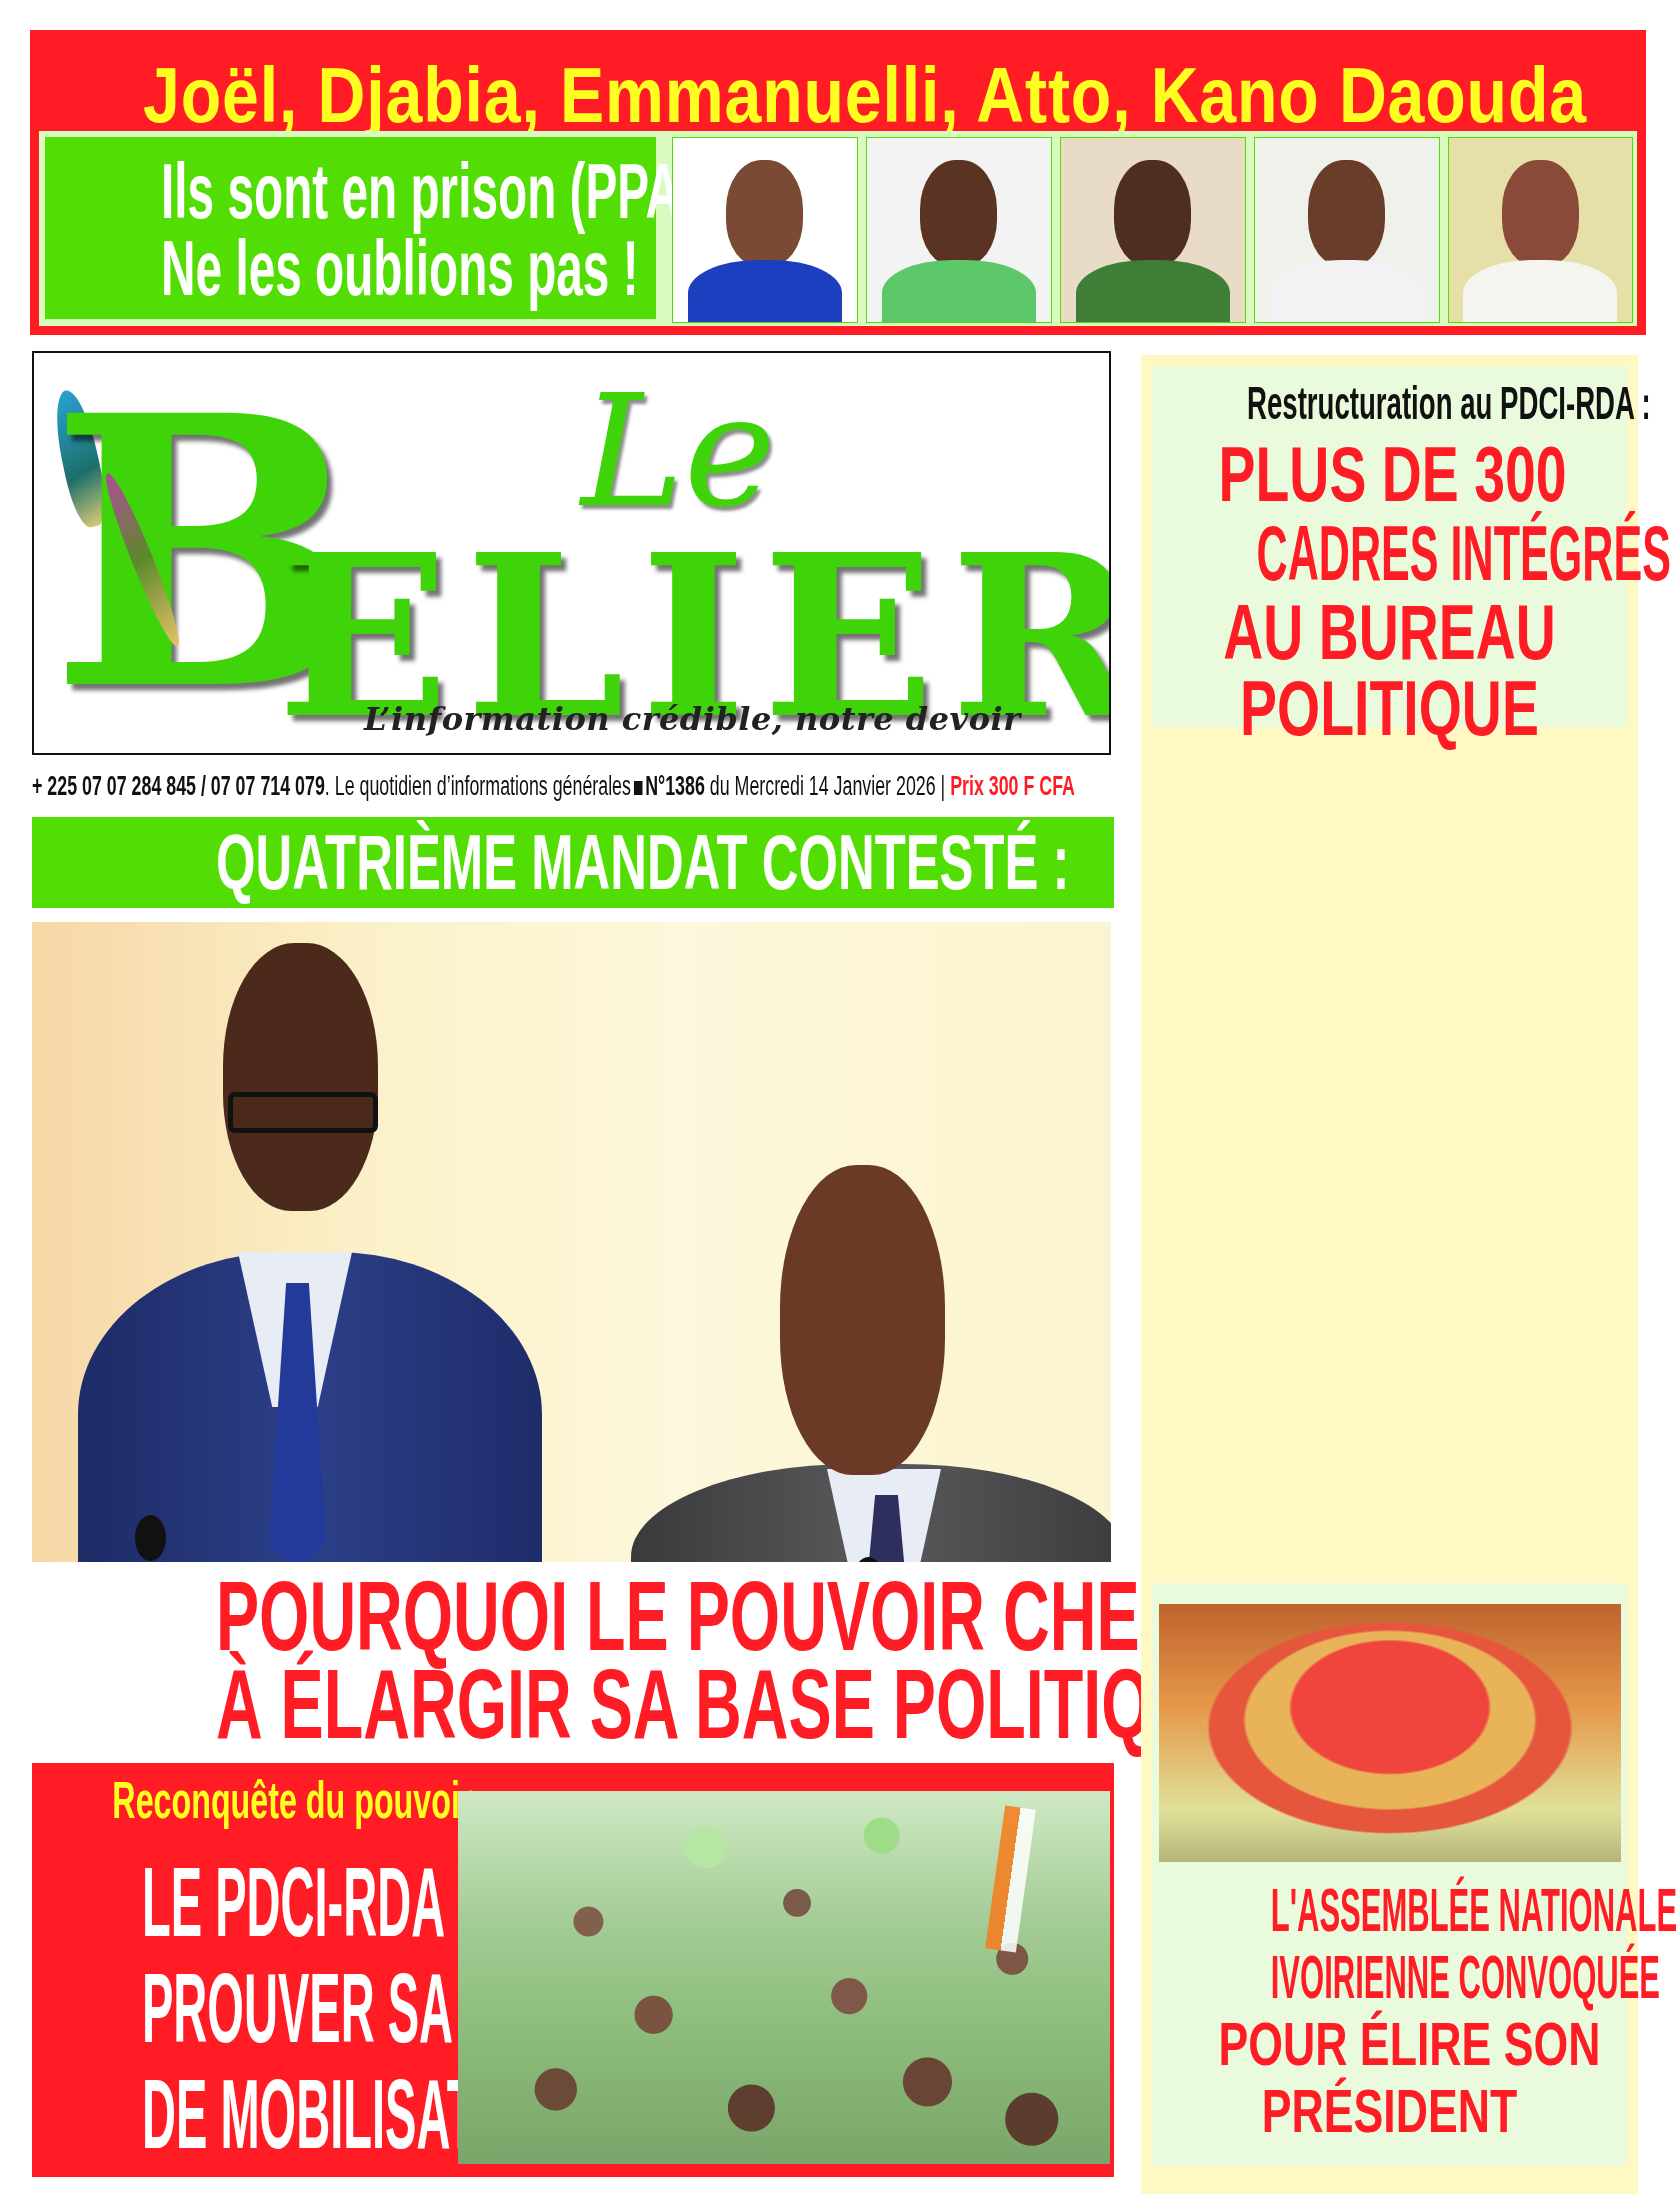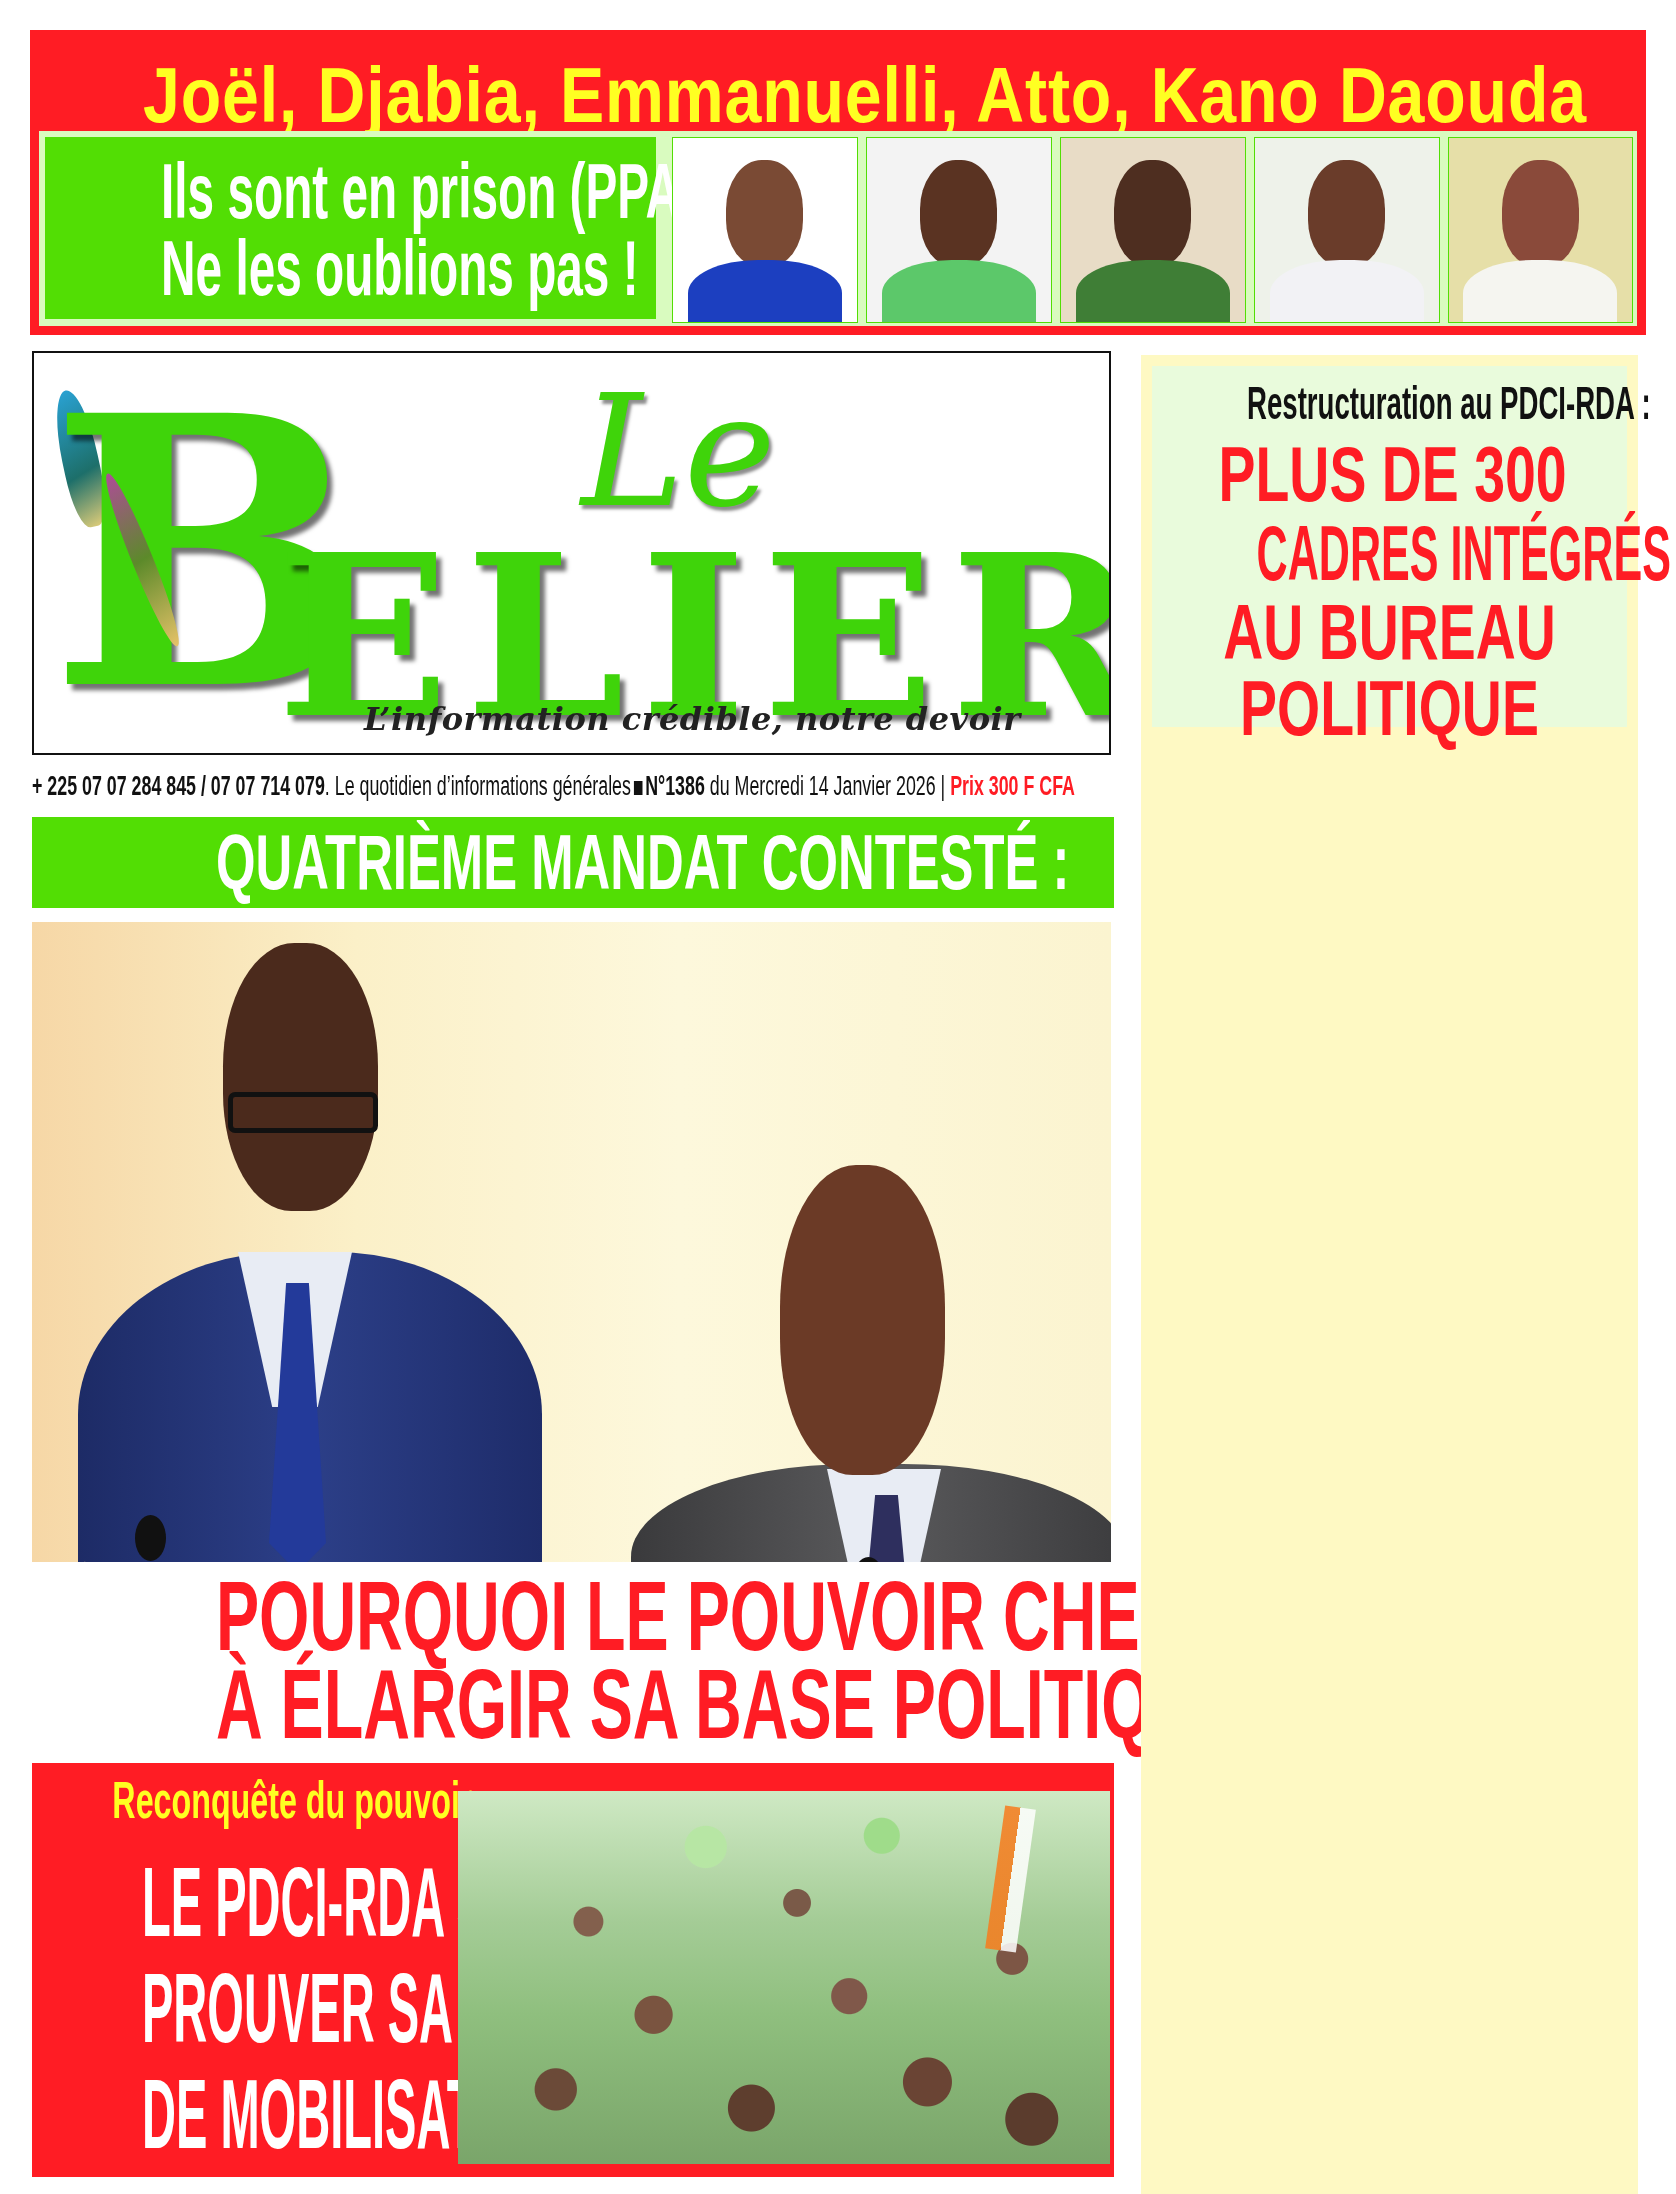--- a/index.html
+++ b/index.html
@@ -170,14 +170,21 @@
 
   <div class="rbox" style="top:11.4px;height:361px;">
     <div class="rkicker" style="top:10.3px;font-size:46px;line-height:52px;transform:scaleX(0.6);">Restructuration au PDCI-RDA :</div>
     <div class="rhead" style="top:70px;font-size:77px;line-height:77px;transform:scaleX(0.72);">PLUS DE 300</div>
     <div class="rhead" style="top:149px;font-size:77px;line-height:77px;transform:scaleX(0.56);">CADRES INTÉGRÉS</div>
     <div class="rhead" style="top:228px;font-size:77px;line-height:77px;transform:scaleX(0.72);">AU BUREAU</div>
     <div class="rhead" style="top:304px;font-size:77px;line-height:77px;transform:scaleX(0.72);">POLITIQUE</div>
   </div>
 
 
+  <div class="rbox" style="top:1228px;height:583px;">
+    <div id="assembly-photo" class="abs"></div>
+    <div class="rhead" style="top:294px;font-size:62px;line-height:66px;transform:scaleX(0.5);">L'ASSEMBLÉE NATIONALE</div>
+    <div class="rhead" style="top:361px;font-size:62px;line-height:66px;transform:scaleX(0.5);">IVOIRIENNE CONVOQUÉE</div>
+    <div class="rhead" style="top:428px;font-size:62px;line-height:66px;transform:scaleX(0.72);">POUR ÉLIRE SON</div>
+    <div class="rhead" style="top:495px;font-size:62px;line-height:66px;transform:scaleX(0.72);">PRÉSIDENT</div>
+  </div>
 </div>
 
 
 </body></html>

